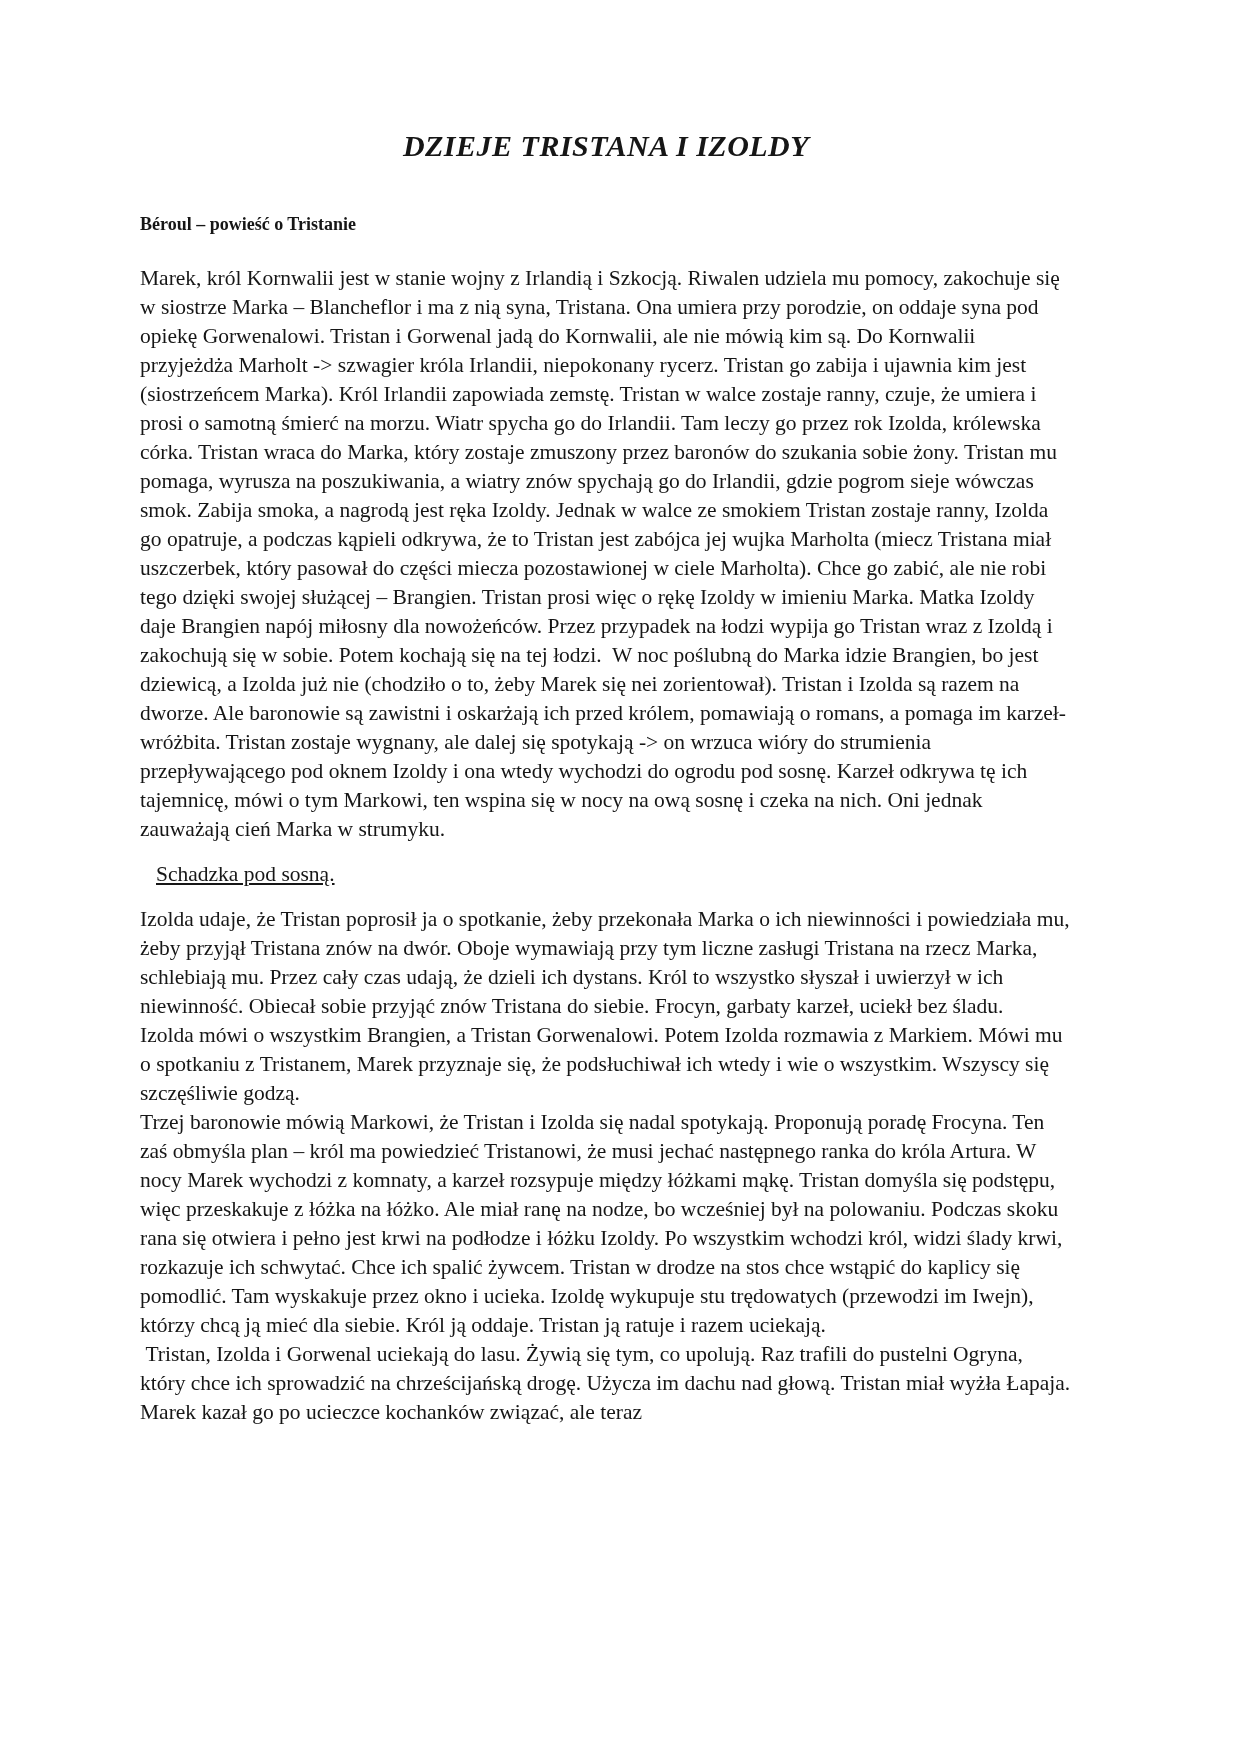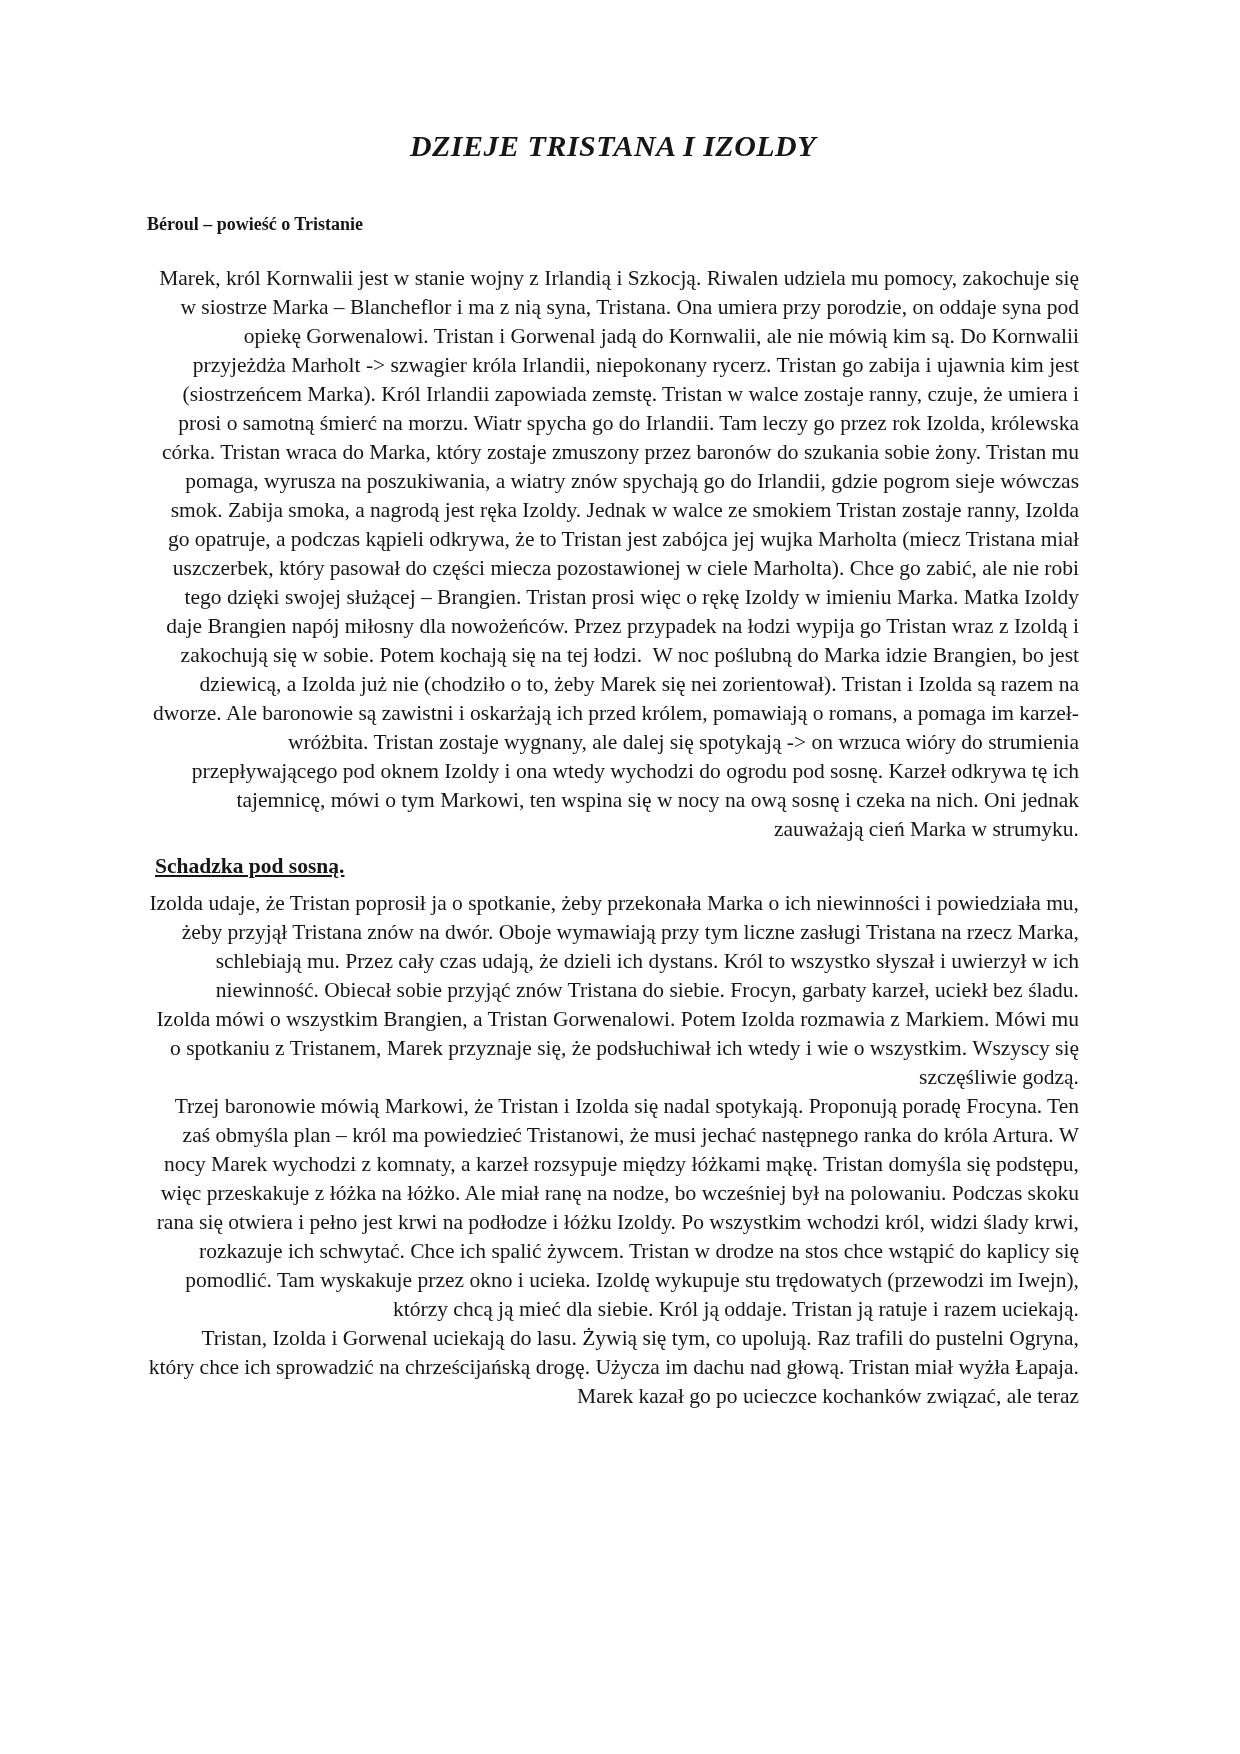--- a/index.html
+++ b/index.html
@@ -11,21 +11,21 @@
     position: relative;
     width: 1240px;
     height: 1754px;
     background: #ffffff;
     overflow: hidden;
     font-family: "Liberation Serif", "DejaVu Serif", serif;
     color: #161616;
   }
   .content {
     position: absolute;
-    left: 147px;
+    left: 140px;
     top: 128px;
     width: 932px;
   }
   .doc-title {
     font-size: 30px;
     line-height: 36px;
     font-weight: bold;
     font-style: italic;
     text-align: center;
     margin: 0;
@@ -37,28 +37,28 @@
     font-weight: bold;
     margin: 46px 0 0 0;
   }
   .body-text {
     margin-top: 26px;
   }
   .para {
     font-size: 21.5px;
     line-height: 29px;
     margin: 0;
-    text-align: right;
+    text-align: left;
     white-space: pre-wrap;
   }
   .section-heading {
     font-size: 21.5px;
     line-height: 29px;
-    margin: 8px;
-    font-weight: bold;
+    margin: 16px;
+    font-weight: normal;
     text-decoration: underline;
     white-space: pre-wrap;
   }
 </style>
 </head>
 <body>
 
 <div class="page">
   <div class="content">
 

